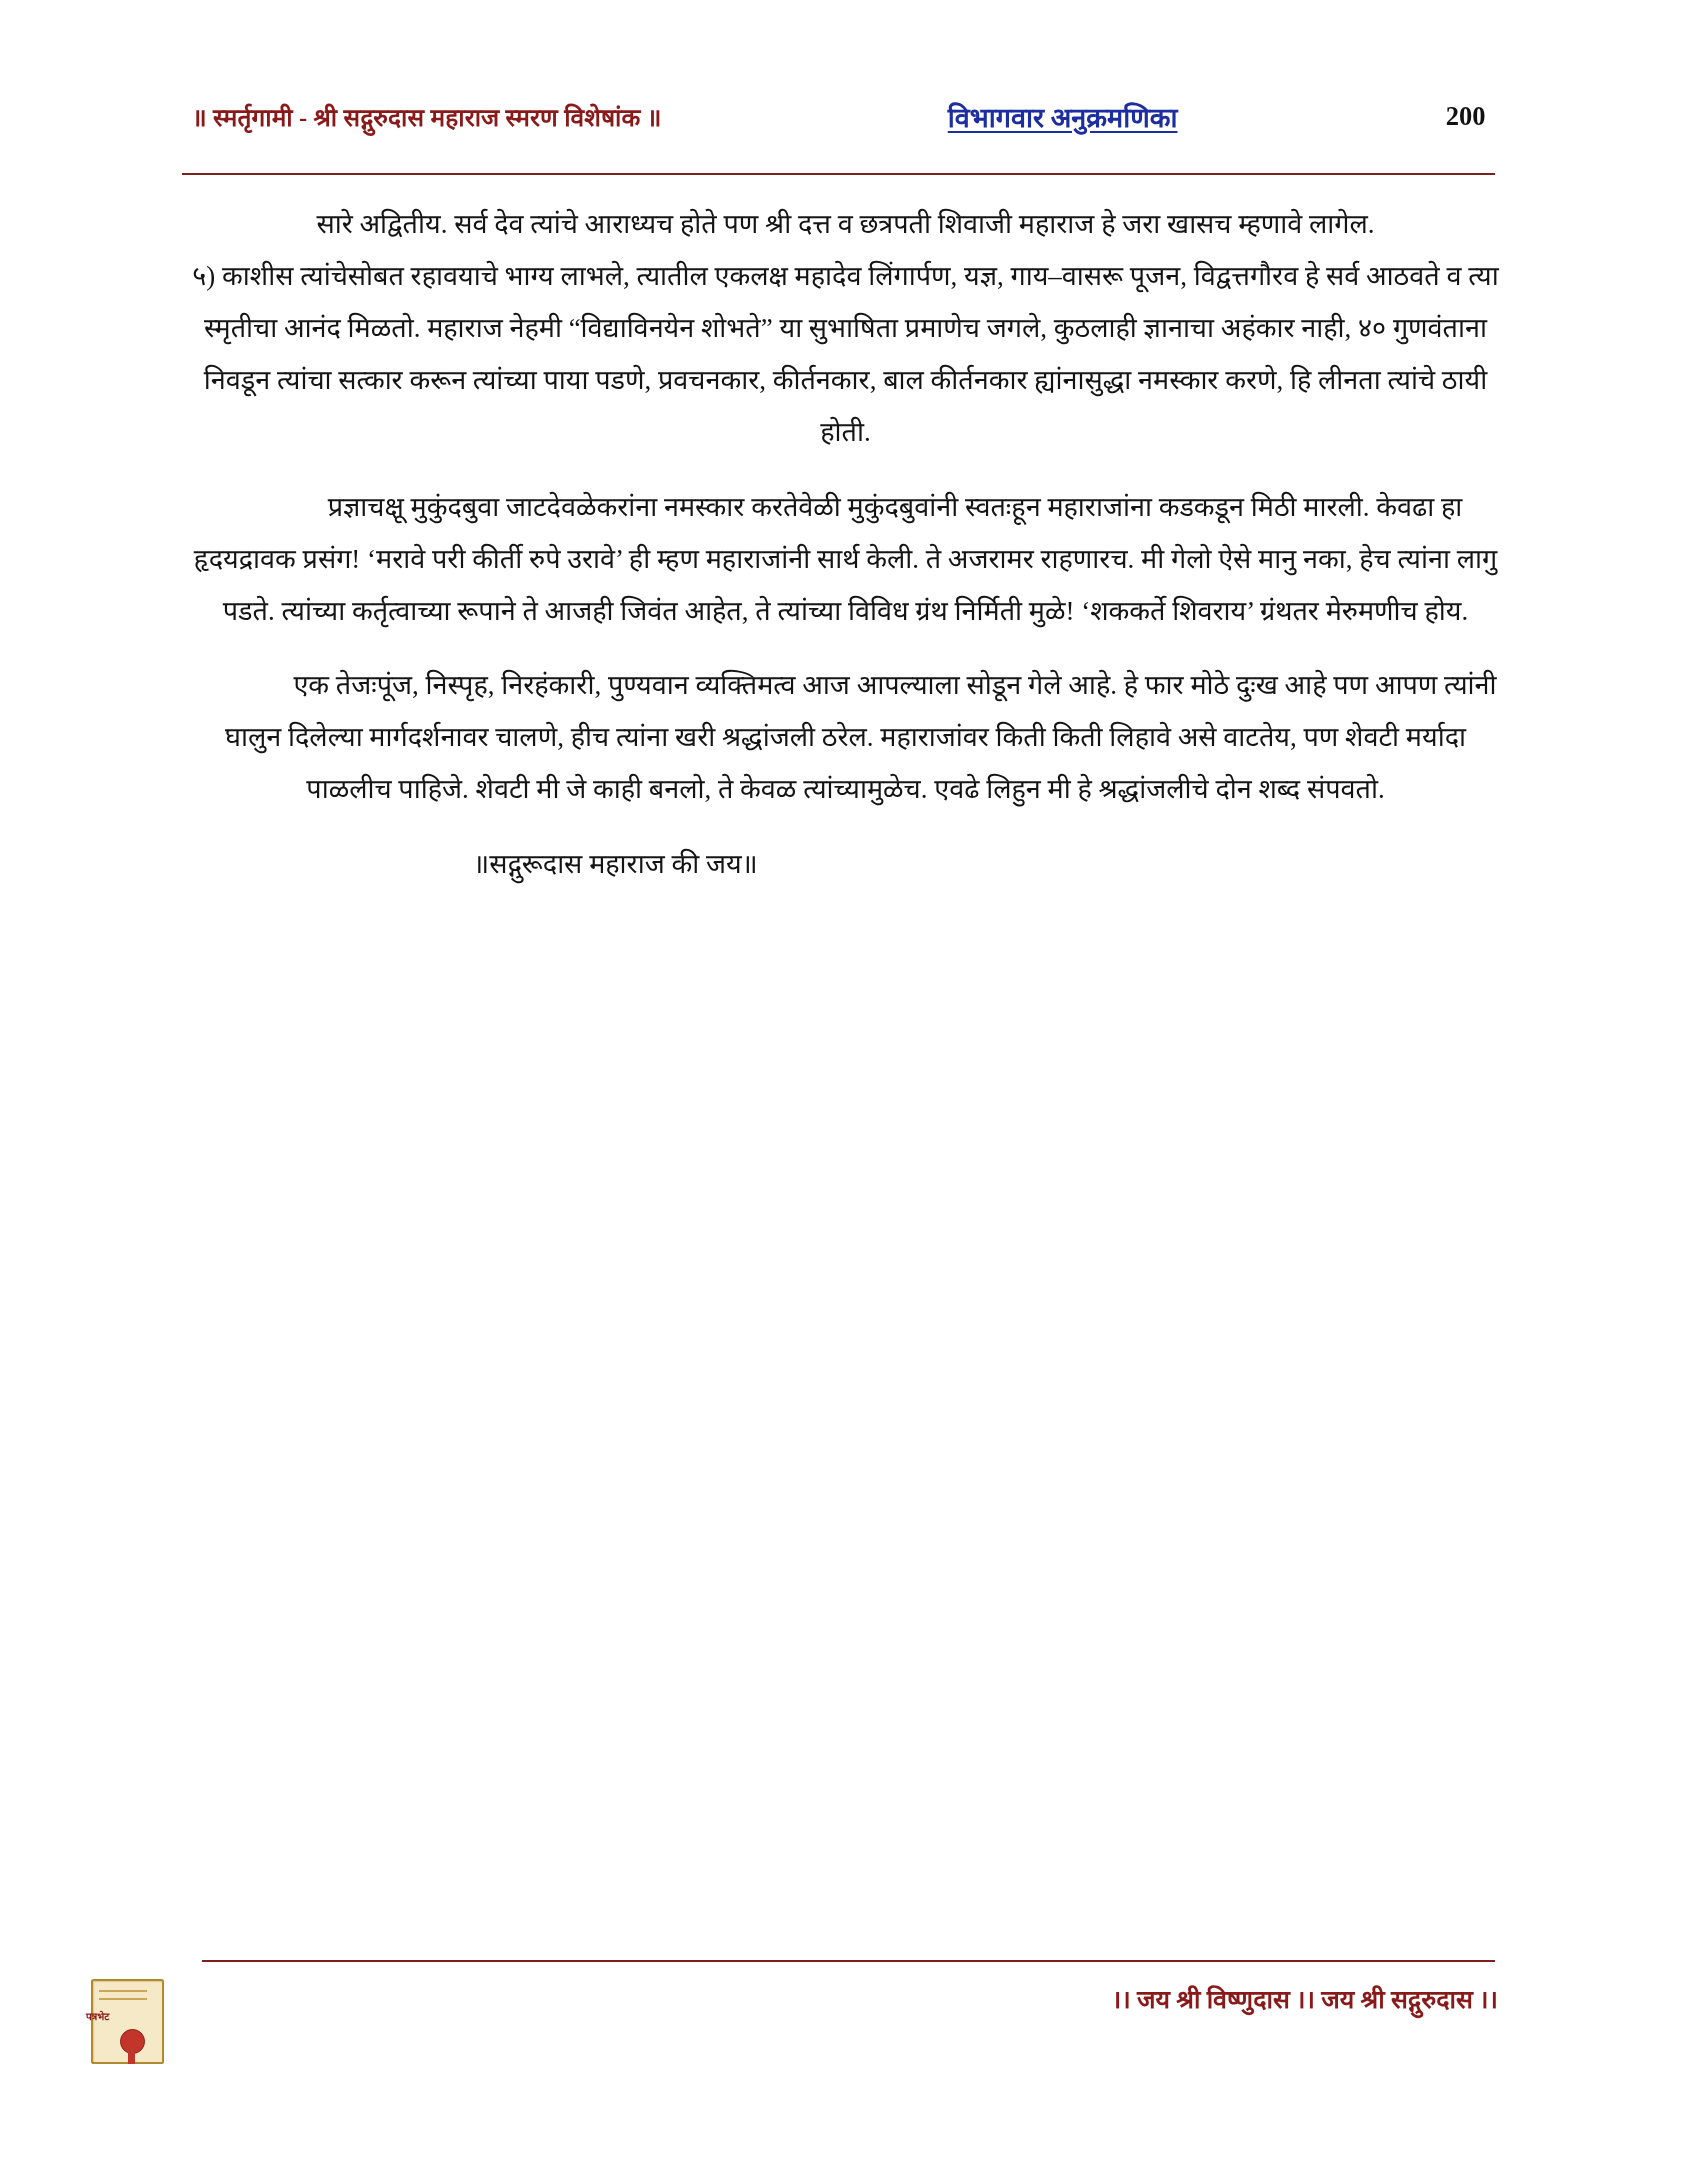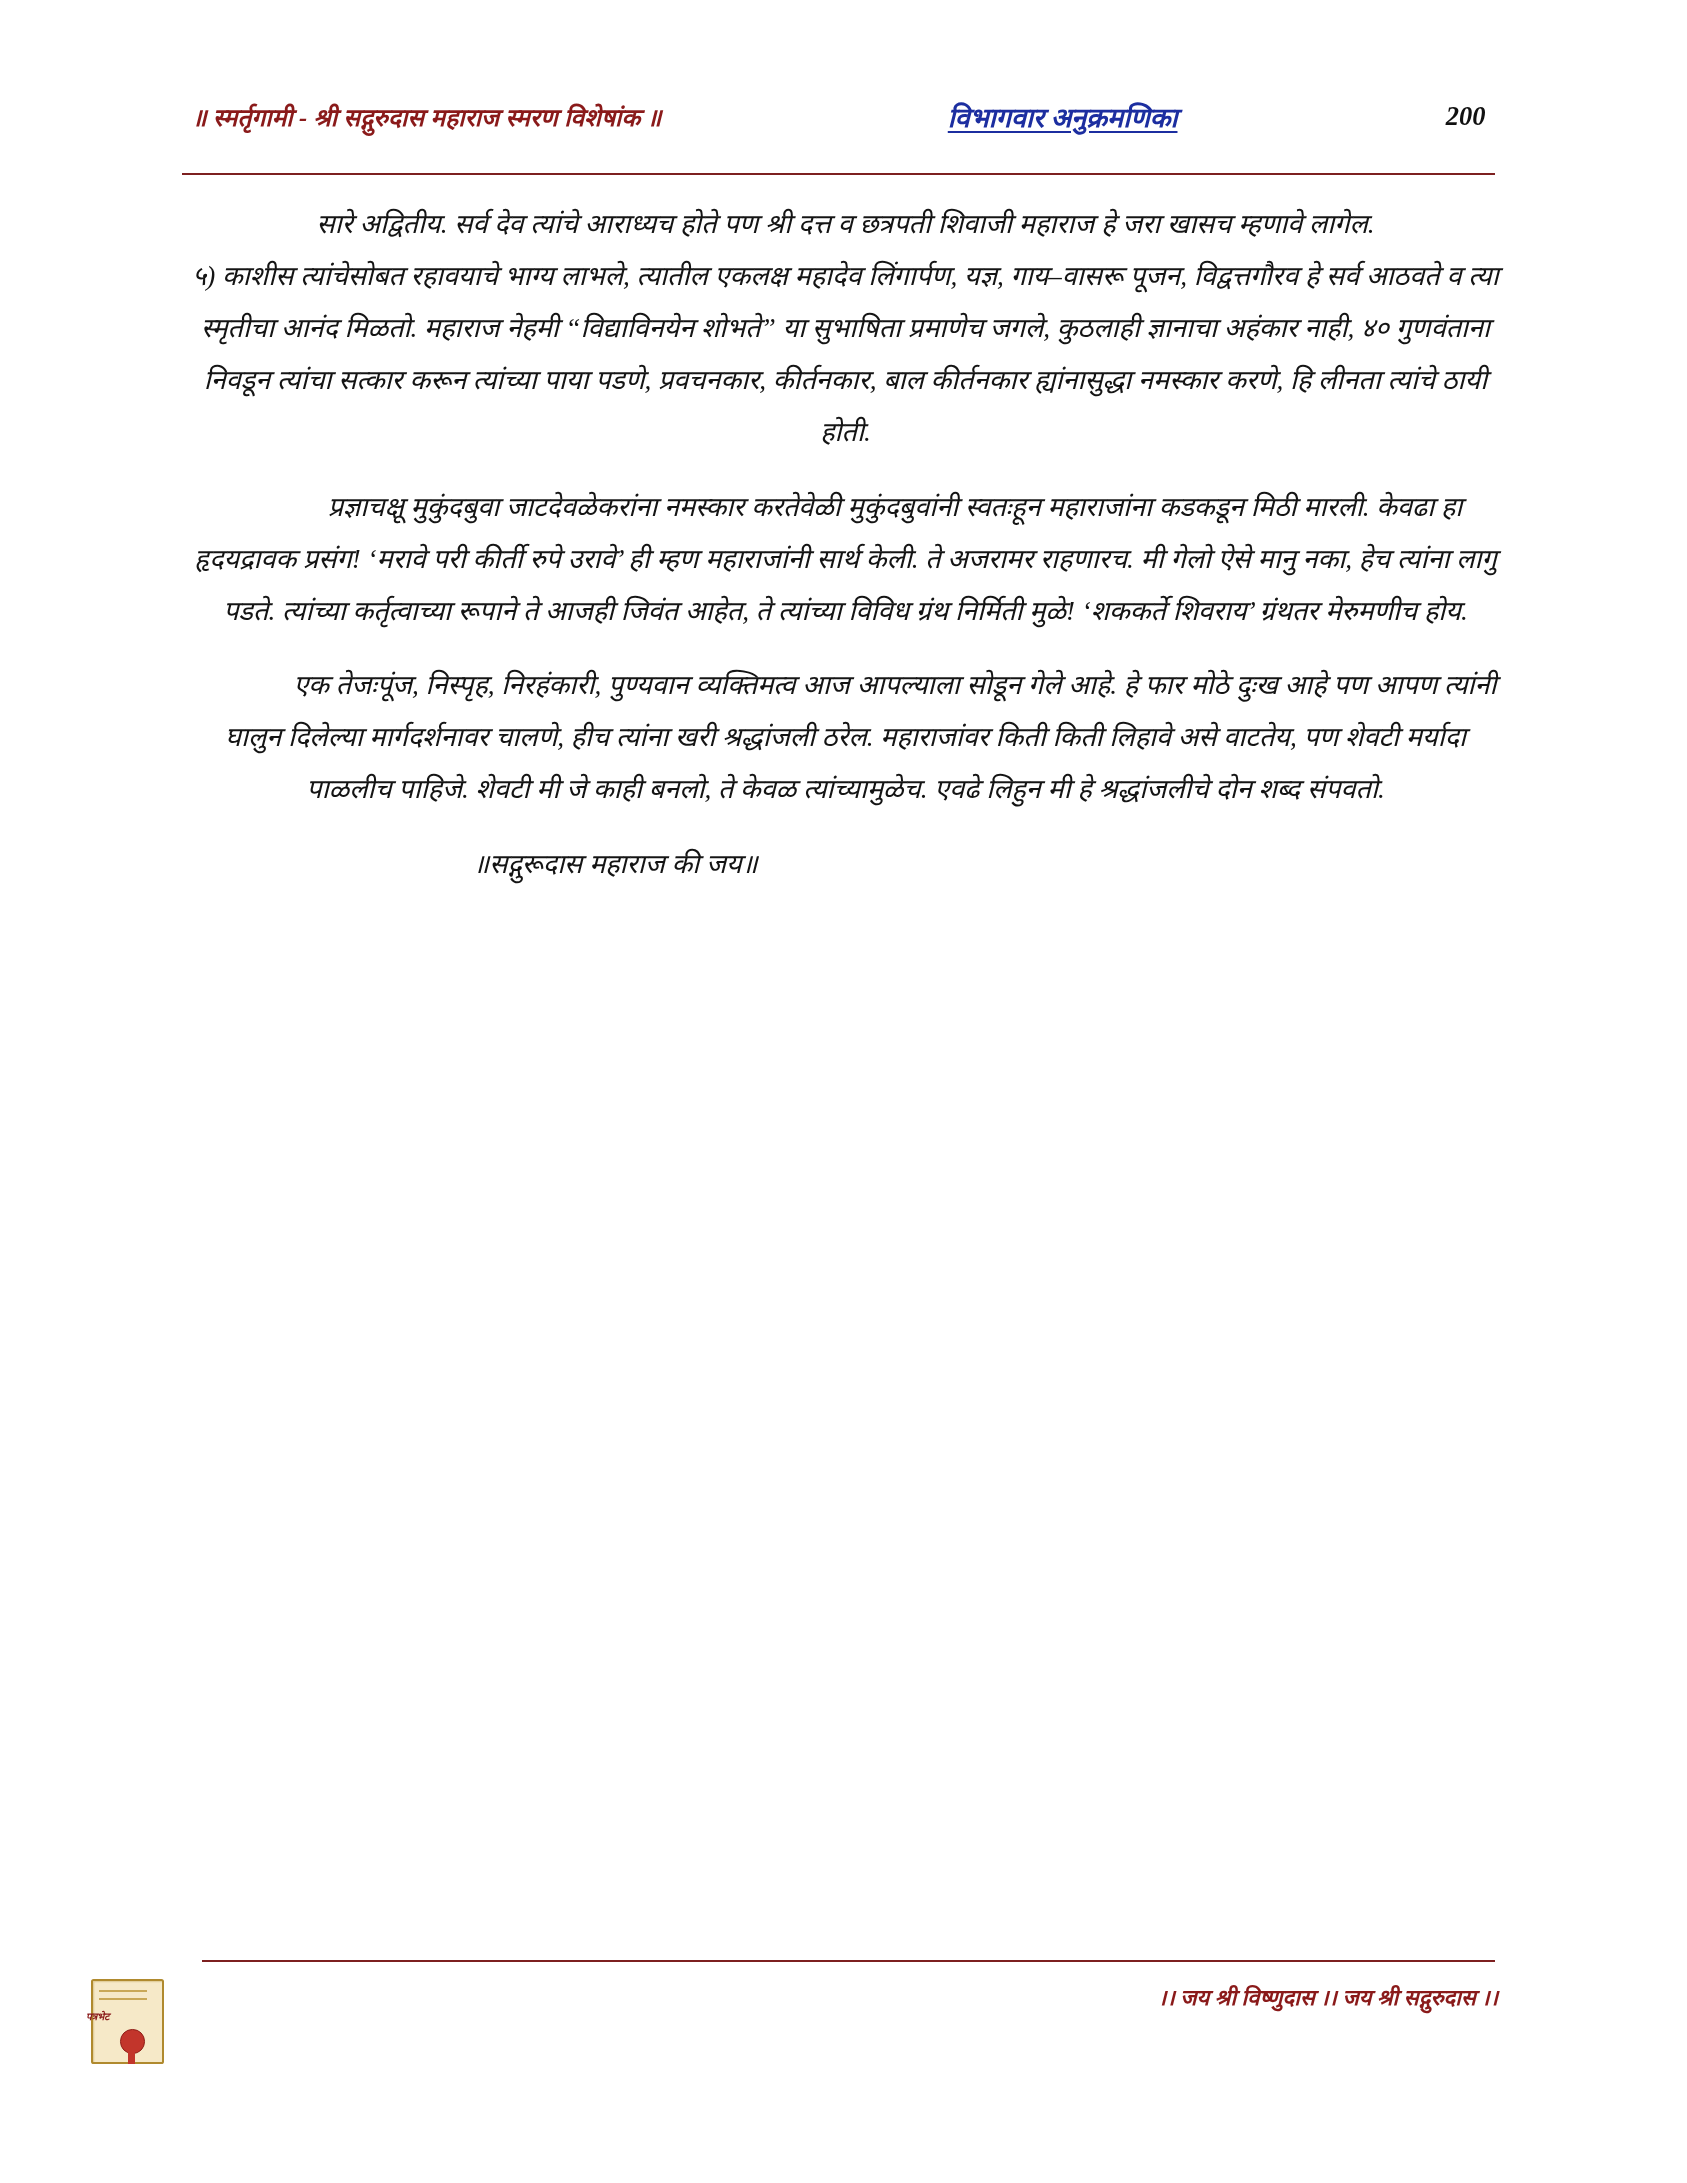--- a/index.html
+++ b/index.html
@@ -15,21 +15,20 @@
     position: relative;
     overflow: hidden;
   }
   .page {
     position: absolute;
     left: 0; top: 0;
     width: 1687px;
     height: 2183px;
     box-sizing: border-box;
     padding: 16px;
-    font-style: italic;
   }
 
   
   .header {
     position: absolute;
     left: 192px;
     top: 93px;
     width: 1310px;
     height: 46px;
     display: flex;
@@ -106,21 +105,21 @@
     top: 1960px;
     width: 1293px;
     height: 2px;
     background: #7d2020;
   }
   .footer-text {
     position: absolute;
     right: 189px;
     top: 1981px;
     font-family: "Liberation Serif", serif;
-    font-size: 22px;
+    font-size: 25px;
     font-weight: bold;
     color: #8a1a1a;
     white-space: nowrap;
   }
 
   
   .logo {
     position: absolute;
     left: 86px;
     top: 1975px;

